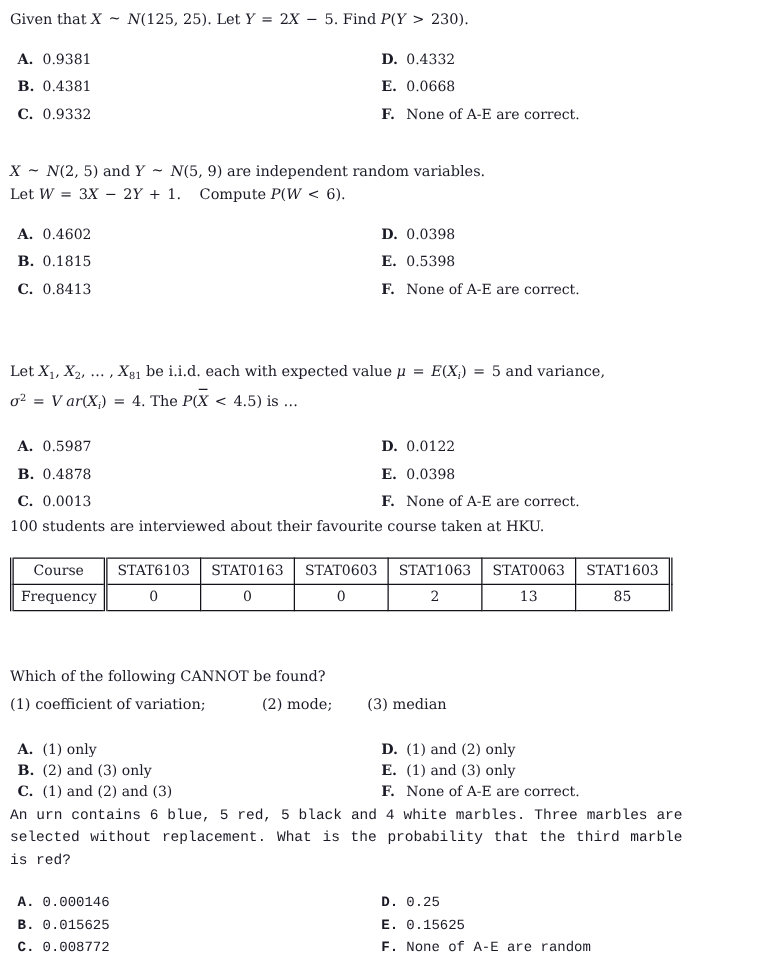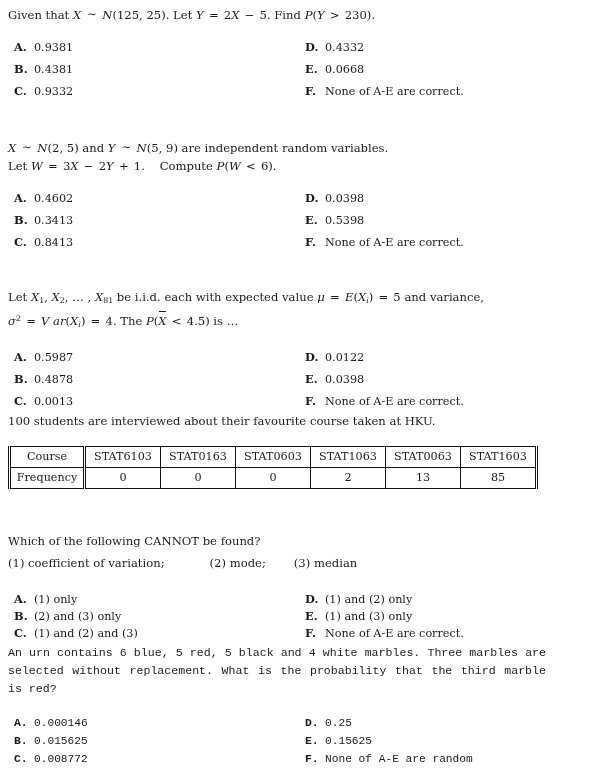--- a/index.html
+++ b/index.html
@@ -145,33 +145,33 @@
           <span class="lbl">E.</span>
           <span class="val">0.0668</span>
         </div>
       <div class="opt col-right" style="top:44px;">
           <span class="lbl">F.</span>
           <span class="val">None of A-E are correct.</span>
         </div>
     </div>
   </div>
 
-  <div class="qblock" style="top:139px;">
+  <div class="qblock" style="top:128px;">
     <div class="stem">
       <p><span class="mi">X</span> <span class="tilde">∼</span> <span class="mi">N</span><span class="mn">(2, 5)</span> and <span class="mi">Y</span> <span class="tilde">∼</span> <span class="mi">N</span><span class="mn">(5, 9)</span> are independent random variables.</p>
       <p>Let <span class="mi">W</span> <span class="mo">=</span> <span class="mn">3</span><span class="mi">X</span> <span class="mo">−</span> <span class="mn">2</span><span class="mi">Y</span> <span class="mo">+</span> <span class="mn">1</span>. &nbsp;&nbsp; Compute <span class="mi">P</span><span class="mn">(</span><span class="mi">W</span> <span class="mo">&lt;</span> <span class="mn">6)</span>.</p>
     </div>
     <div class="options" style="height:72px; margin-top:16px;">
       <div class="opt col-left" style="top:0px;">
           <span class="lbl">A.</span>
           <span class="val">0.4602</span>
         </div>
       <div class="opt col-left" style="top:22px;">
           <span class="lbl">B.</span>
-          <span class="val">0.3413</span>
+          <span class="val">0.1815</span>
         </div>
       <div class="opt col-left" style="top:44px;">
           <span class="lbl">C.</span>
           <span class="val">0.8413</span>
         </div>
       <div class="opt col-right" style="top:0px;">
           <span class="lbl">D.</span>
           <span class="val">0.0398</span>
         </div>
       <div class="opt col-right" style="top:22px;">

